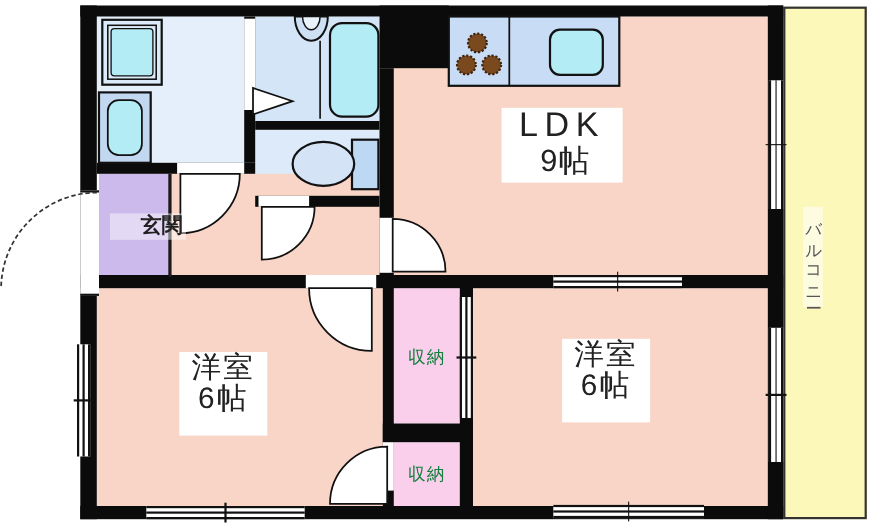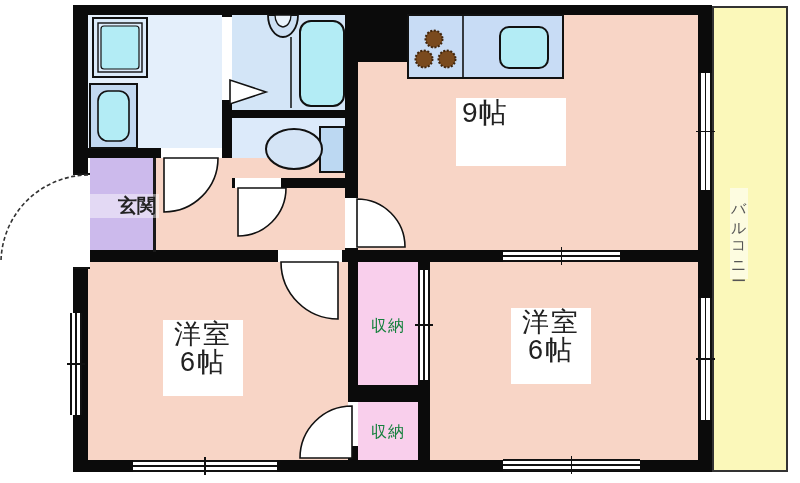--- a/index.html
+++ b/index.html
@@ -108,33 +108,34 @@
 
     <rect x="408" y="15" width="155" height="63" fill="#c8dcf5" stroke="#111" stroke-width="2"></rect>
     <line x1="463" y1="15" x2="463" y2="78" stroke="#111" stroke-width="1.6"></line>
     <rect x="500" y="27" width="48" height="41" rx="9" fill="#b3ecf5" stroke="#111" stroke-width="2"></rect>
     <circle cx="434" cy="39" r="8.5" fill="#7a4a1e" stroke="#3f240c" stroke-width="2" stroke-dasharray="2,1.6"></circle>
     <circle cx="424" cy="59" r="8.5" fill="#7a4a1e" stroke="#3f240c" stroke-width="2" stroke-dasharray="2,1.6"></circle>
     <circle cx="447" cy="59" r="8.5" fill="#7a4a1e" stroke="#3f240c" stroke-width="2" stroke-dasharray="2,1.6"></circle>
   </svg>
 
   <div class="label" style="left:456px;top:98px;width:110px;height:68px;background:#fff;">
-    <div class="lbl-size" style="text-align:left;padding-left:6px;">9帖</div>
+    <div class="lbl-ldk">LDK</div>
+    <div class="lbl-size" style="text-align:center;padding-left:6px;">9帖</div>
   </div>
 
   <div class="label" style="left:163px;top:320px;width:80px;height:76px;background:#fff;">
     <div class="lbl-room">洋室</div>
     <div class="lbl-room">6帖</div>
   </div>
 
   <div class="label" style="left:511px;top:308px;width:80px;height:76px;background:#fff;">
     <div class="lbl-room">洋室</div>
     <div class="lbl-room">6帖</div>
   </div>
 
-  <div class="label lbl-genkan" style="left:90px;top:194px;padding-left:28px;">玄関</div>
+  <div class="label lbl-genkan" style="left:100px;top:194px;padding-left:28px;">玄関</div>
 
   <div class="label lbl-closet" style="left:362px;top:318px;width:52px;">収納</div>
   <div class="label lbl-closet" style="left:362px;top:424px;width:52px;">収納</div>
 
   <div class="label lbl-balcony" style="left:730px;top:188px;">バルコニー</div>
 
 </div>
 
 </body></html>

